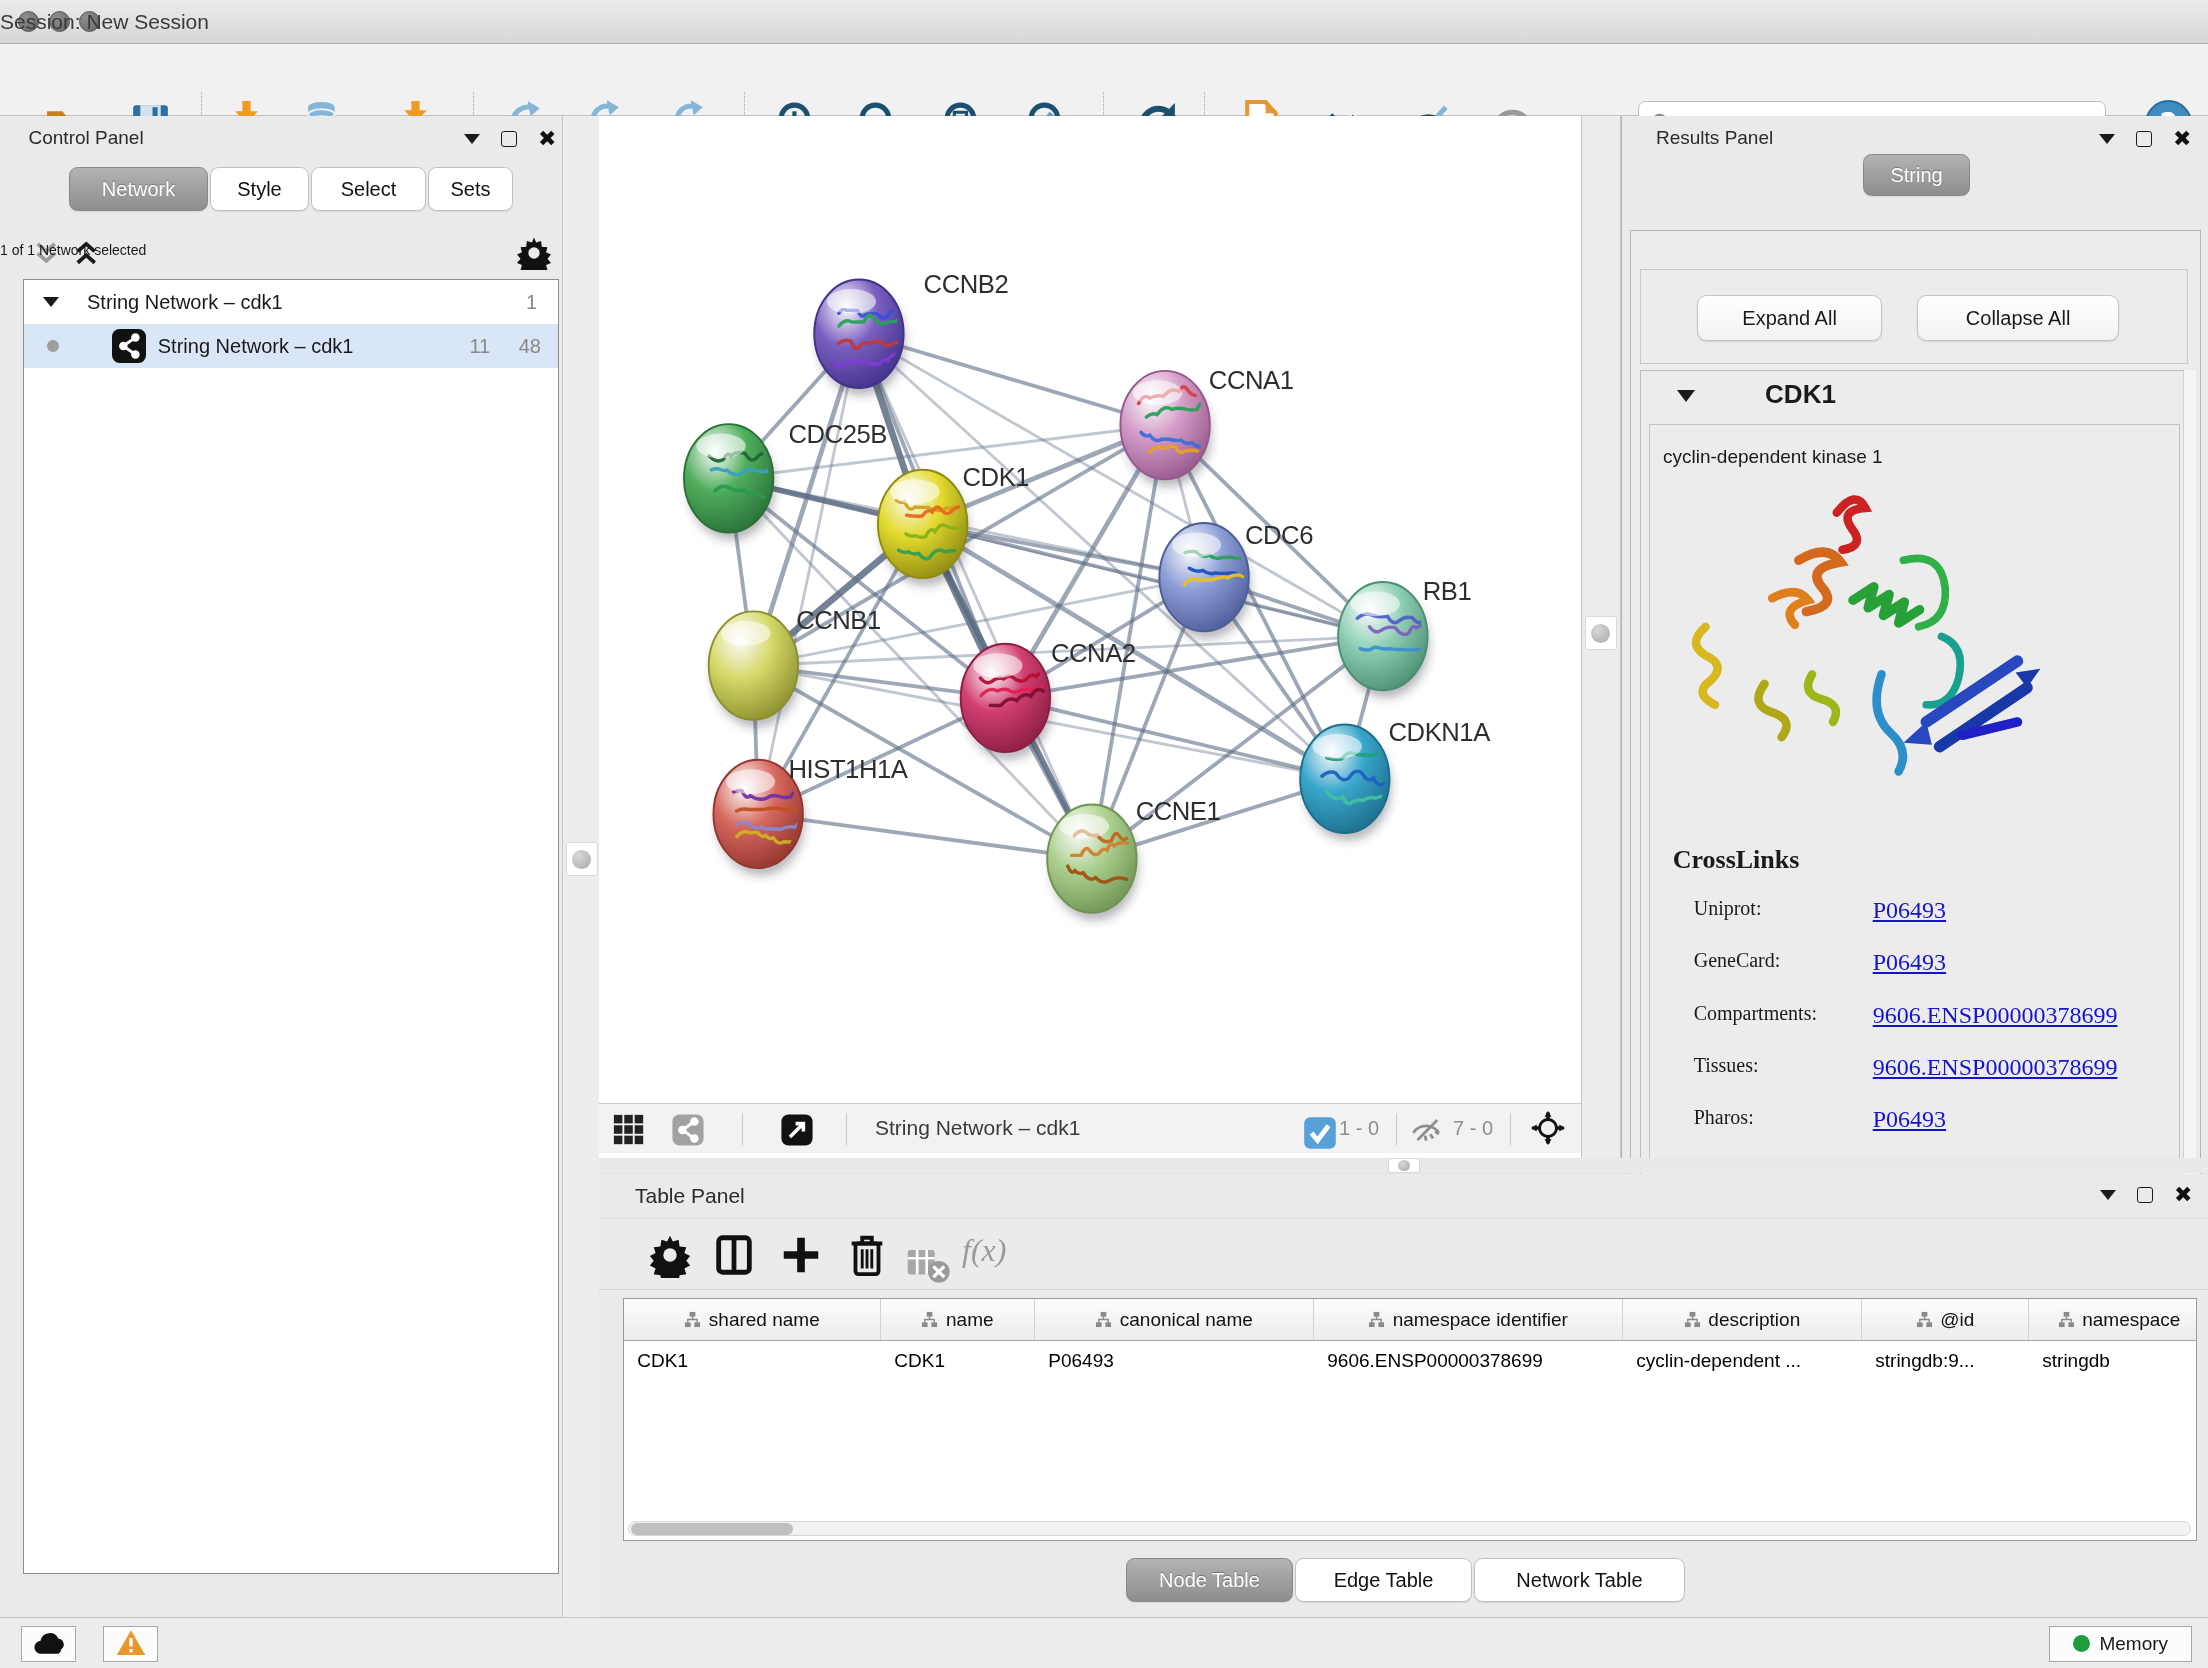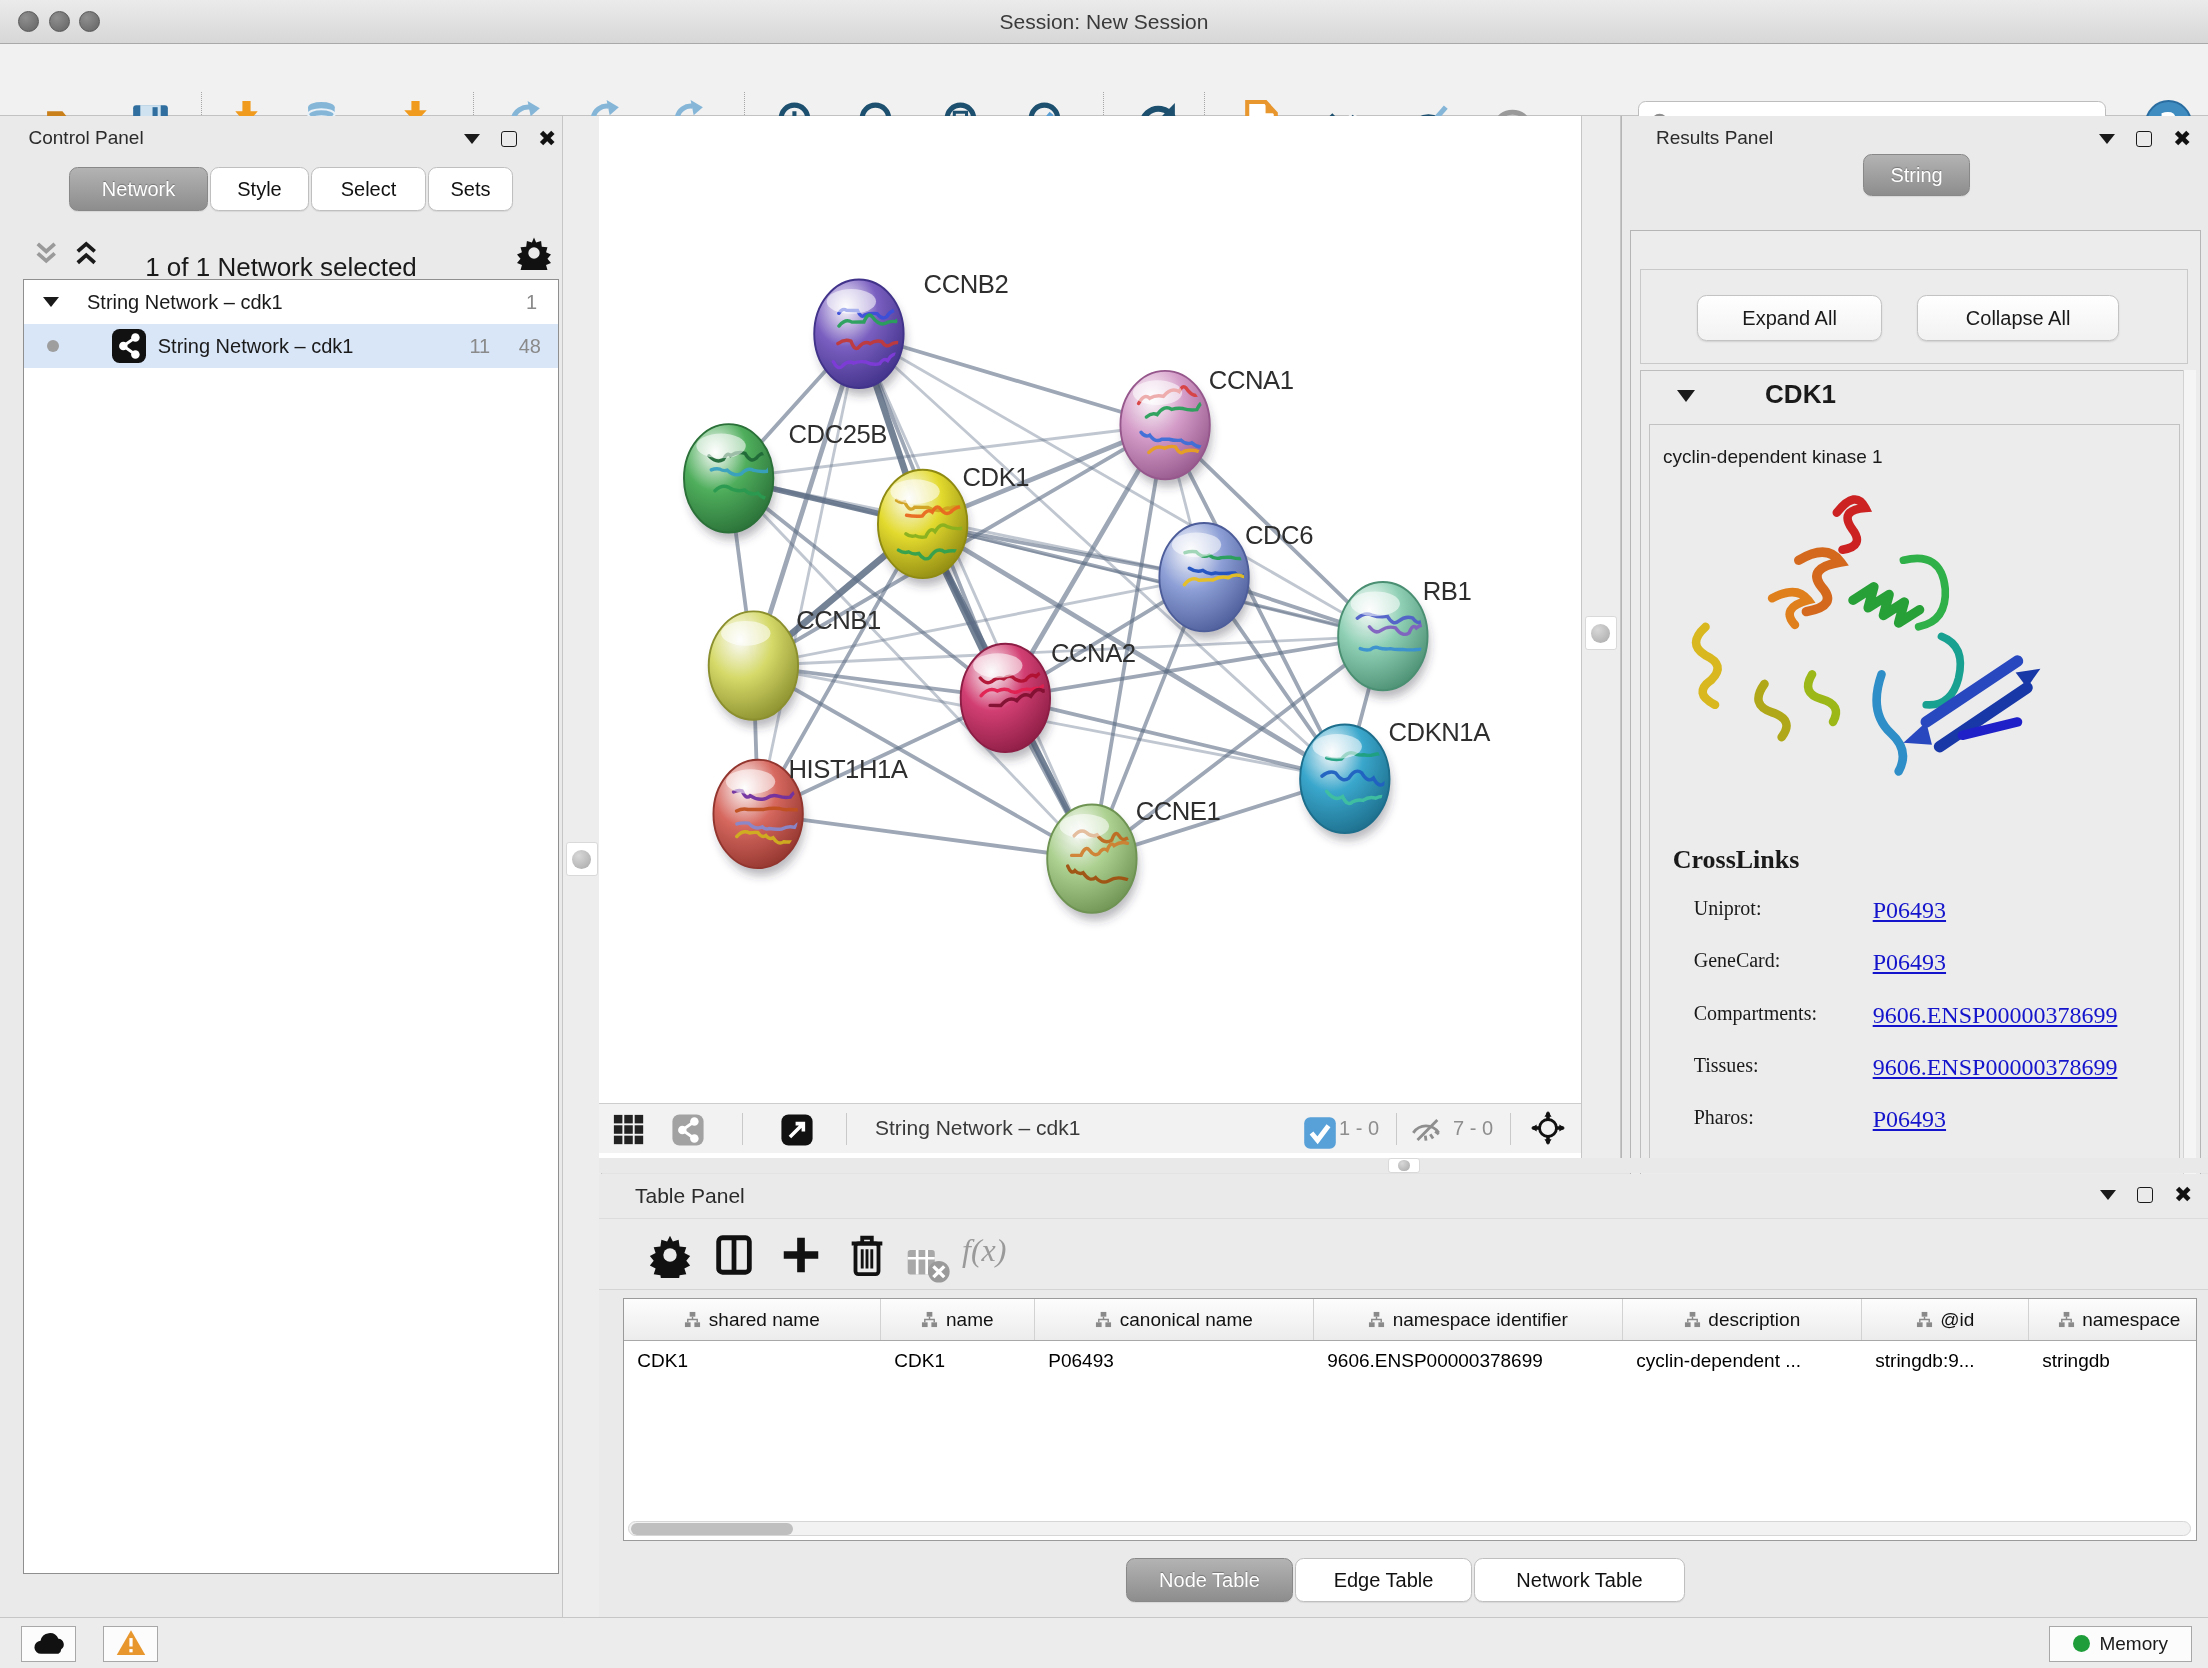--- a/index.html
+++ b/index.html
@@ -3,21 +3,21 @@
 <meta charset="utf-8">
 <style>
   * { box-sizing: border-box; margin: 0; padding: 0; }
   html,body { width:2208px; height:1668px; }
   body { position:relative; background:#e3e3e3; font-family:"Liberation Sans",sans-serif; color:#1a1a1a; overflow:hidden; }
   .abs { position:absolute; }
 
   
   .titlebar { left:0; top:0; width:2208px; height:44px; background:linear-gradient(#ebebeb,#d7d7d7); border-bottom:1px solid #a9a9a9; }
   .tl { position:absolute; top:11.4px; width:21px; height:21px; border-radius:50%; background:radial-gradient(circle at 35% 30%, #8f8f8f,#636363); border:1px solid #565656; }
-  .win-title { position:absolute; left:0; top:0; width:100%; height:44px; line-height:44px; text-align:center; font-size:21px; color:#3a3a3a; }
+  .win-title { position:absolute; left:0; top:0; width:100%; height:44px; line-height:44px; font-size:21px; color:#3a3a3a; }
 
   
   .toolbar { left:0; top:44px; width:2208px; height:72px; background:#f1f1f1; border-bottom:1px solid #c2c2c2; }
   .ticon { position:absolute; top:55px; width:49px; height:49px; cursor:pointer; }
   .ticon svg { width:49px; height:49px; }
   .tsep { position:absolute; top:48px; height:55px; width:0; border-left:1.9px dotted #a6a6a6; }
   .search-box { position:absolute; left:1638px; top:57px; width:468px; height:44px; background:#fff; border:1px solid #bdbdbd; border-radius:7.6px; display:flex; align-items:center; padding-left:11.4px; }
   .search-box input { border:none; outline:none; font-size:19px; width:409px; background:transparent; font-family:"Liberation Sans",sans-serif; }
 
   
@@ -237,21 +237,21 @@
   <div class="seg" style="left:210px; top:51px; width:99px">Style</div>
   <div class="seg" style="left:311px; top:51px; width:115px">Select</div>
   <div class="seg" style="left:428px; top:51px; width:85px">Sets</div>
 
   <svg class="abs" style="left:34px; top:124px" width="32" height="28.5" viewBox="0 0 34 30">
       <path d="M4 4l9 8 9-8M4 14l9 8 9-8" fill="none" stroke="#9a9a9a" stroke-width="4"></path>
     </svg>
   <svg class="abs" style="left:74px; top:124px" width="32" height="28.5" viewBox="0 0 34 30">
       <path d="M4 12l9-8 9 8M4 24l9-8 9 8" fill="none" stroke="#1a1a1a" stroke-width="4"></path>
     </svg>
-  <div class="abs" style="left:0; top:136px; width:562px; text-align:center; font-size:26px">1 of 1 Network selected</div>
+  <div class="abs" style="left:0; top:126px; width:562px; text-align:left; font-size:14px">1 of 1 Network selected</div>
   <svg class="abs" style="left:517px; top:120px" width="34" height="34" viewBox="0 0 48 48">
       <path fill="#111" d="M24 2l3 7 7-2 1 8 8 1-2 7 7 3-5 6 5 6-7 3 2 7-8 1-1 8-7-2-3 7-3-7-7 2-1-8-8-1 2-7-7-3 5-6-5-6 7-3-2-7 8-1 1-8 7 2z"></path>
       <circle cx="24" cy="24" r="8" fill="#eaeaea"></circle>
     </svg>
 
   <div class="list-box">
     <div class="row1">
       <span class="abs" style="left:19px; top:17px; width:0; height:0; border-left:8.6px solid transparent; border-right:8.6px solid transparent; border-top:10.5px solid #1a1a1a;"></span>
       <span style="margin-left:63px">String Network – cdk1</span>
       <span class="cnt" style="margin-left:auto; margin-right:21px">1</span>

